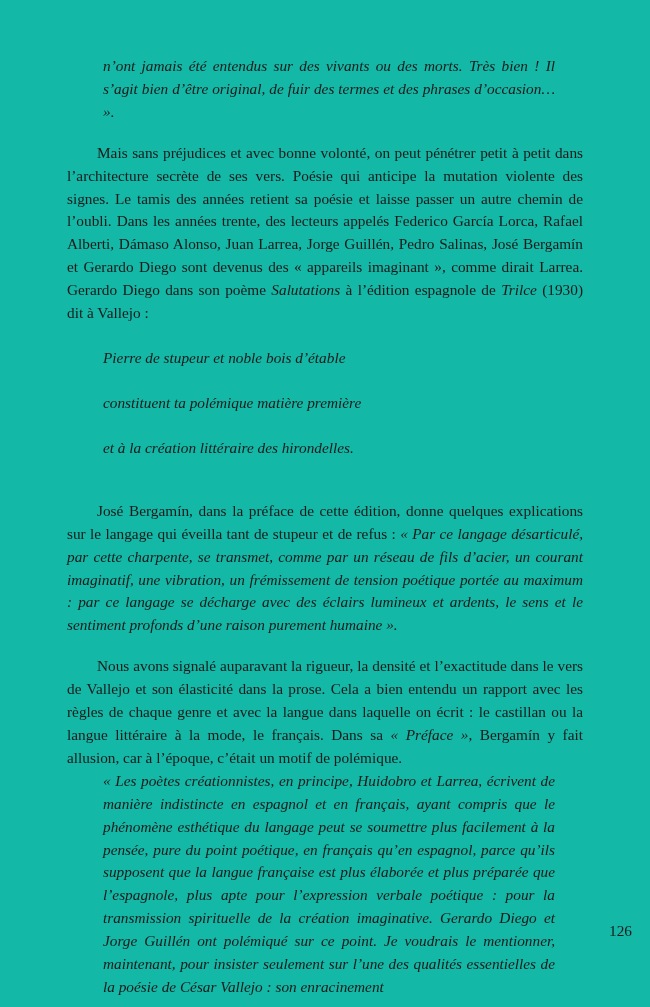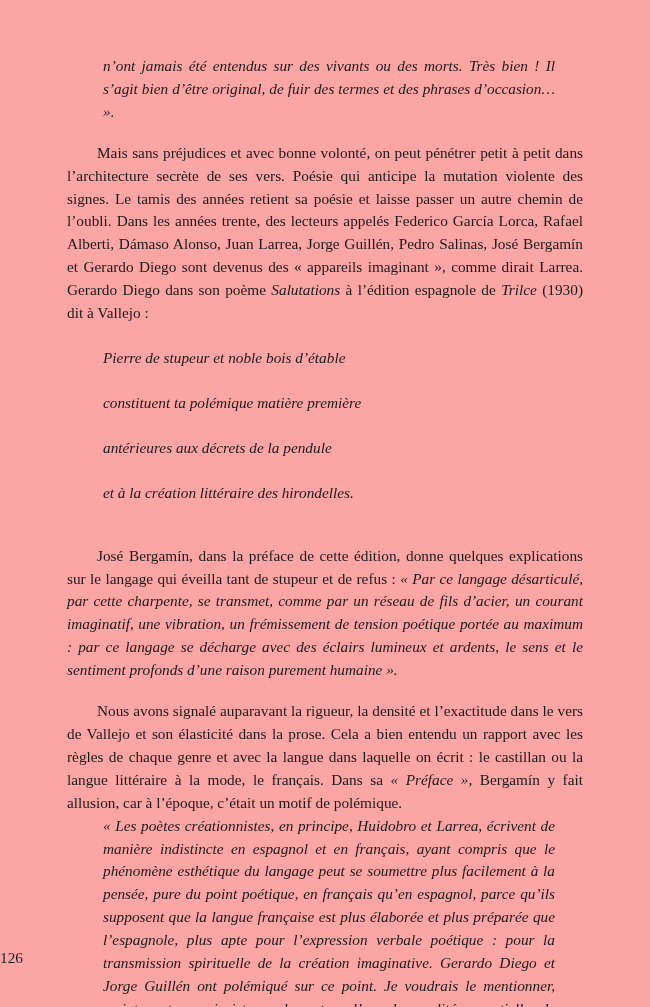--- a/index.html
+++ b/index.html
@@ -15,21 +15,21 @@
     color: #1a1a1a;
     overflow: hidden;
   }
 
   .page {
     position: absolute;
     left: 0;
     top: 0;
     width: 650px;
     height: 1007px;
-    background: #fca5a5;
+    background: #14b8a6;
   }
 
   .content {
     position: absolute;
     left: 67px;
     top: 55px;
     width: 516px;
   }
 
   
@@ -79,23 +79,23 @@
   sup {
     font-size: 0.68em;
     vertical-align: super;
     line-height: 0;
   }
 
   
   .page-number {
     position: absolute;
     left: 0;
-    top: 948px;
+    top: 921px;
     width: 632px;
-    text-align: left;
+    text-align: right;
     font-size: 15.3px;
     line-height: 20px;
     font-family: "Liberation Serif", "DejaVu Serif", serif;
     color: #1a1a1a;
   }
 </style>
 </head>
 <body>
 
 <div class="page">
@@ -105,21 +105,20 @@
     <div class="quote-block">
       <span>n’ont jamais été entendus sur des vivants ou des morts. Très bien ! Il s’agit bien d’être original, de fuir des termes et des phrases d’occasion… ».</span>
     </div>
 
 
     <p class="para indent gap-para"><span>Mais sans préjudices et avec bonne volonté, on peut pénétrer petit à petit dans l’architecture secrète de ses vers. Poésie qui anticipe la mutation violente des signes. Le tamis des années retient sa poésie et laisse passer un autre chemin de l’oubli. Dans les années trente, des lecteurs appelés Federico García Lorca, Rafael Alberti, Dámaso Alonso, Juan Larrea, Jorge Guillén, Pedro Salinas, José Bergamín et Gerardo Diego sont devenus des « appareils imaginant », comme dirait Larrea. Gerardo Diego dans son poème </span><i class="it">Salutations</i><span> à l’édition espagnole de </span><i class="it">Trilce</i><span> (1930) dit à Vallejo :</span></p>
 
     <div class="verse-block">
       <div>Pierre de stupeur et noble bois d’étable</div>
       <div>constituent ta polémique matière première</div>
-      <div>antérieures aux décrets de la pendule</div>
       <div>et à la création littéraire des hirondelles.</div>
     </div>
 
     <p class="para indent gap-para"><span>José Bergamín, dans la préface de cette édition, donne quelques explications sur le langage qui éveilla tant de stupeur et de refus : </span><i class="it">« Par ce langage désarticulé, par cette charpente, se transmet, comme par un réseau de fils d’acier, un courant imaginatif, une vibration, un frémissement de tension poétique portée au maximum : par ce langage se décharge avec des éclairs lumineux et ardents, le sens et le sentiment profonds d’une raison purement humaine ».</i></p>
 
     <p class="para indent gap-para"><span>Nous avons signalé auparavant la rigueur, la densité et l’exactitude dans le vers de Vallejo et son élasticité dans la prose. Cela a bien entendu un rapport avec les règles de chaque genre et avec la langue dans laquelle on écrit : le castillan ou la langue littéraire à la mode, le français. Dans sa </span><i class="it">« Préface »</i><span>, Bergamín y fait allusion, car à l’époque, c’était un motif de polémique.</span></p>
 
     <div class="quote-block narrow">
       <span>« Les poètes créationnistes, en principe, Huidobro et Larrea, écrivent de manière indistincte en espagnol et en français, ayant compris que le phénomène esthétique du langage peut se soumettre plus facilement à la pensée, pure du point poétique, en français qu’en espagnol, parce qu’ils supposent que la langue française est plus élaborée et plus préparée que l’espagnole, plus apte pour l’expression verbale poétique : pour la transmission spirituelle de la création imaginative. Gerardo Diego et Jorge Guillén ont polémiqué sur ce point. Je voudrais le mentionner, maintenant, pour insister seulement sur l’une des qualités essentielles de la poésie de César Vallejo : son enracinement</span>
     </div>

